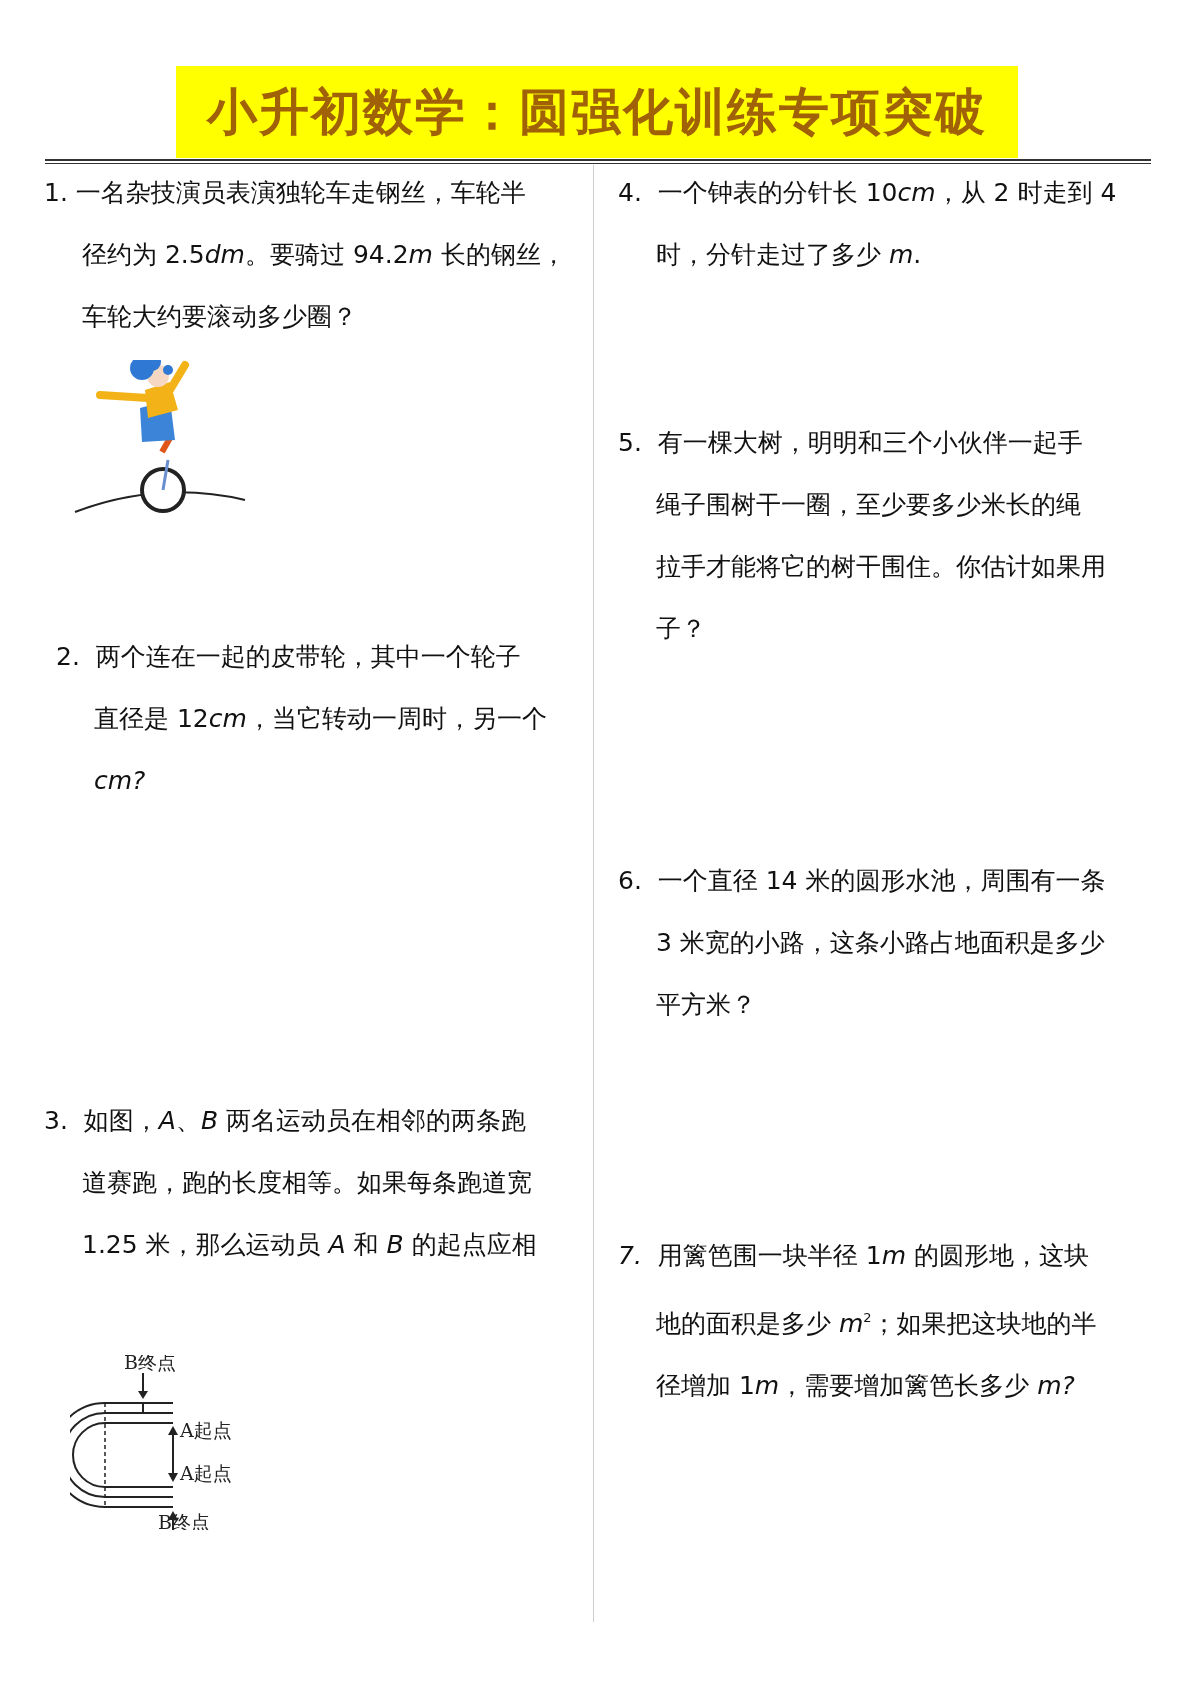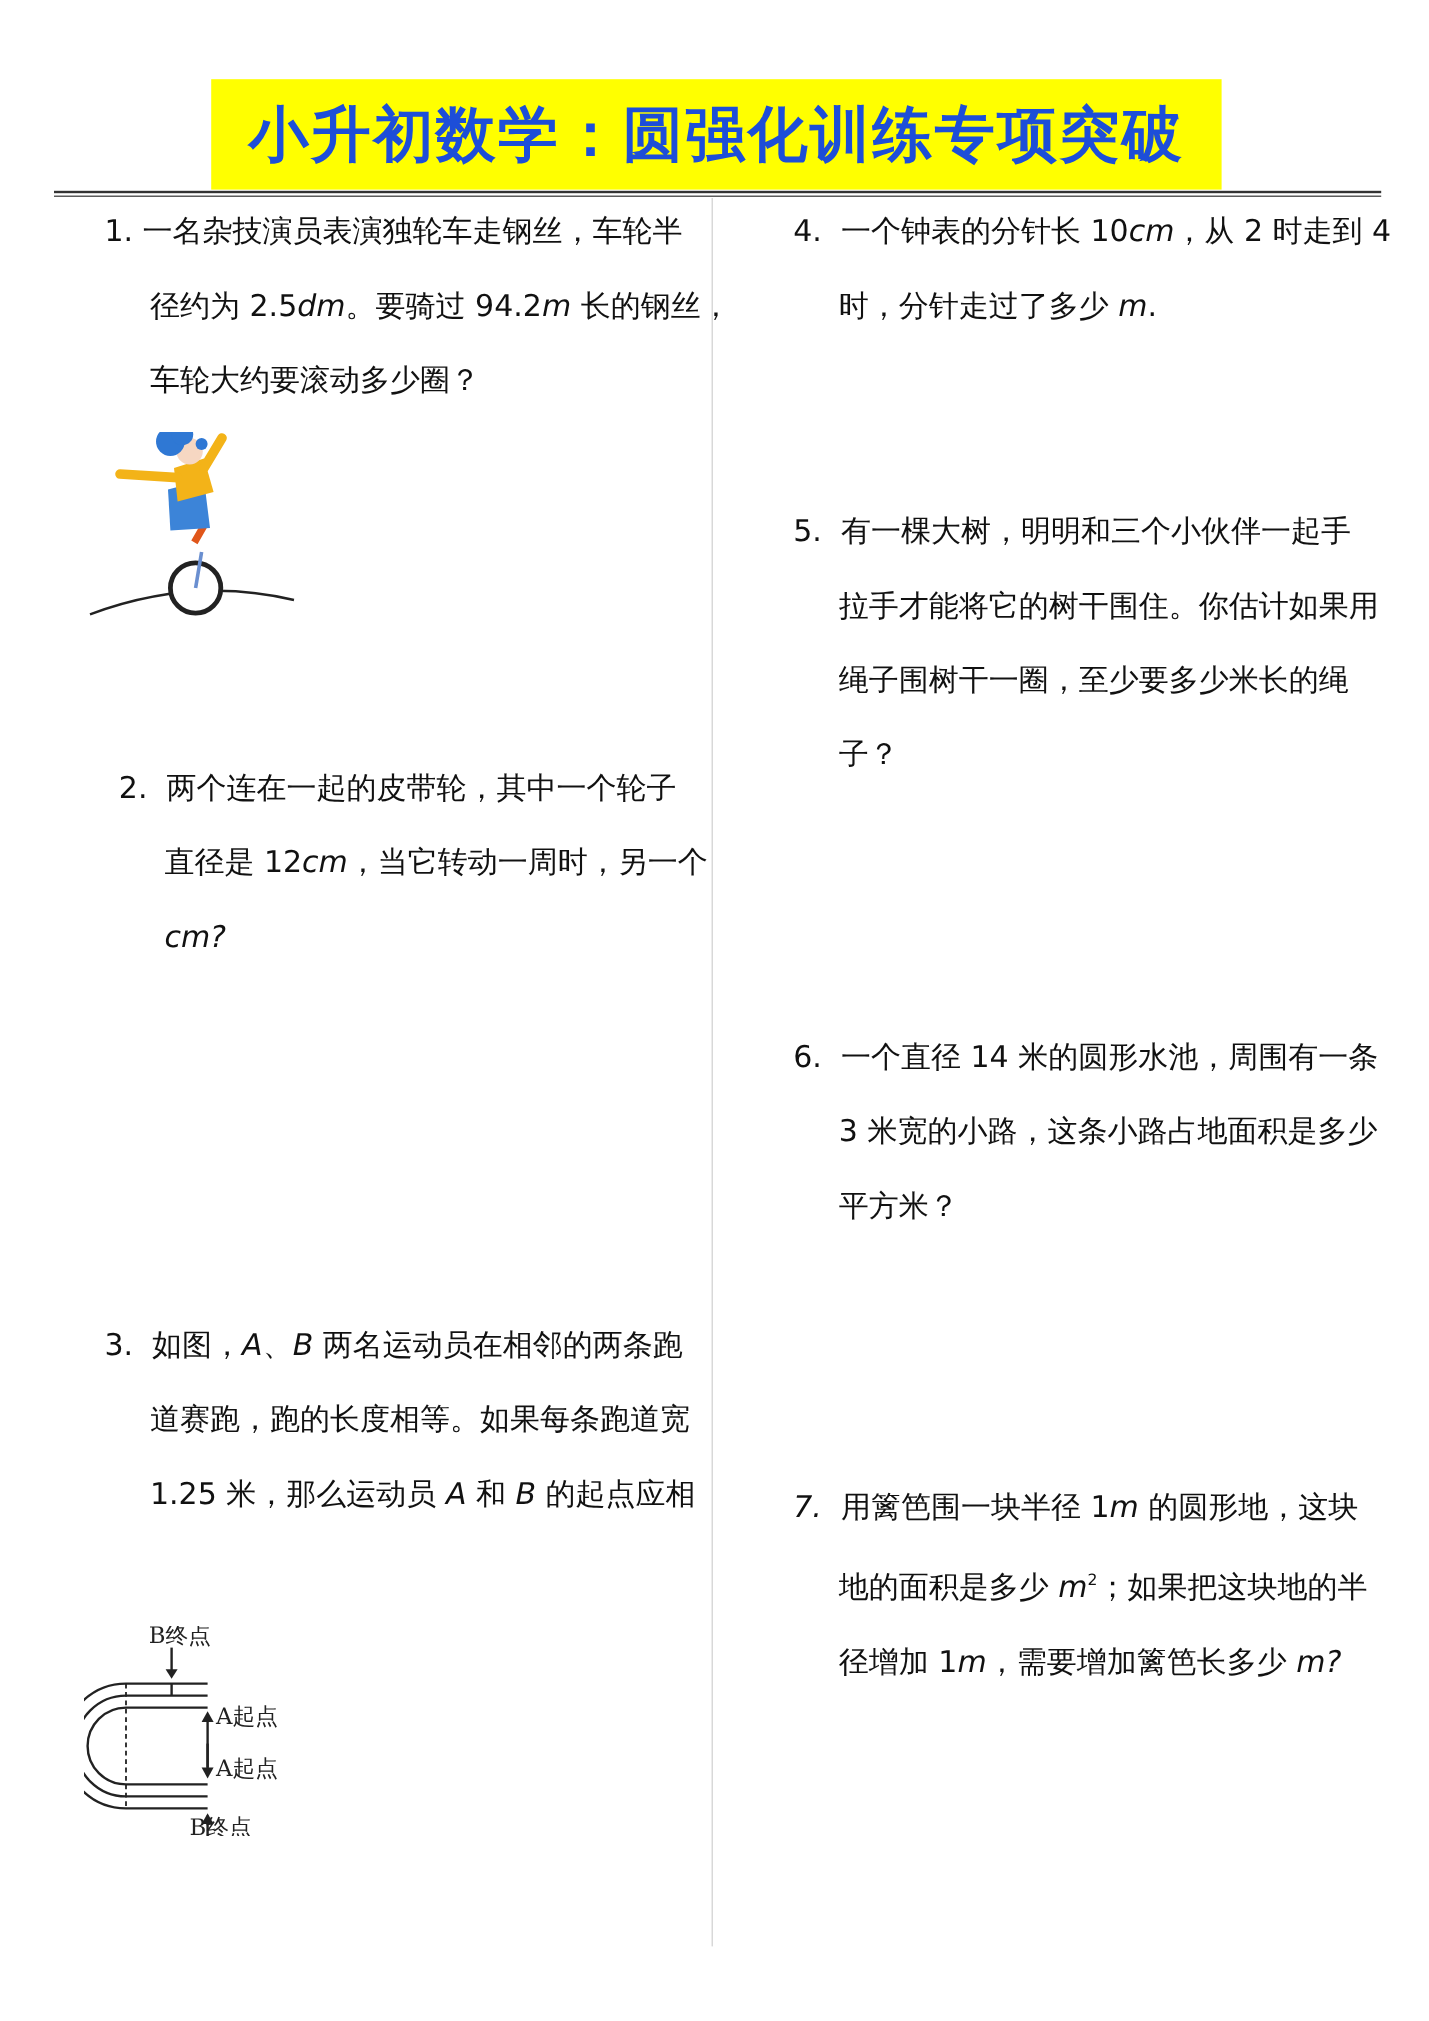--- a/index.html
+++ b/index.html
@@ -7,35 +7,35 @@
       width: 1191px; height: 1684px; position: relative; overflow: hidden;
       font-family: "DejaVu Sans", "Liberation Sans", sans-serif;
       color: #111111;
     }
     .title-box {
       position: absolute; left: 176px; top: 66px; width: 842px; height: 92px;
       background: #ffff00;
       display: flex; align-items: center; justify-content: center;
     }
     .title-text {
-      font-size: 50px; font-weight: bold; letter-spacing: 2px; color: #1d4ed8;
+      font-size: 50px; font-weight: bold; letter-spacing: 2px; color: #a16207;
       white-space: nowrap;
     }
     .header-rule {
       position: absolute; left: 45px; top: 159px; width: 1106px; height: 5px;
       border-top: 2px solid #333; border-bottom: 1.5px solid #333; box-sizing: border-box;
     }
     .col-divider {
       position: absolute; left: 593px; top: 165px; width: 1px; height: 1457px;
       background: #cfcfcf;
     }
     .q {
       position: absolute; font-size: 25px; line-height: 62px;
     }
-    .q .line { display: block; white-space: nowrap; margin-left: 43px; }
+    .q .line { display: block; white-space: nowrap; }
     .q .indent { padding-left: 38px; }
     .q .num { display: inline-block; }
     .q i { font-style: italic; }
     sup { font-size: 13px; vertical-align: 10px; }
     .fig { position: absolute; }
     .fig-label { font-family: "DejaVu Serif", "Liberation Serif", serif; font-size: 19px; fill: #222; }
   </style>
 </head>
 <body>
 
@@ -102,22 +102,22 @@
   <text class="fig-label" x="88" y="174">B终点</text>
 </svg>
 
 <div class="q" style="left:618px; top:162px;">
   <span class="line"><span class="num">4.</span>&nbsp; <span>一个钟表的分针长 10</span><i>cm</i><span>，从 2 时走到 4</span></span>
   <span class="line indent"><span>时，分针走过了多少 </span><i>m</i><span>.</span></span>
 </div>
 
 <div class="q" style="left:618px; top:412px;">
   <span class="line"><span class="num">5.</span>&nbsp; <span>有一棵大树，明明和三个小伙伴一起手</span></span>
+  <span class="line indent">绳子围树干一圈，至少要多少米长的绳</span>
   <span class="line indent">拉手才能将它的树干围住。你估计如果用</span>
-  <span class="line indent">绳子围树干一圈，至少要多少米长的绳</span>
   <span class="line indent">子？</span>
 </div>
 
 <div class="q" style="left:618px; top:850px;">
   <span class="line"><span class="num">6.</span>&nbsp; <span>一个直径 14 米的圆形水池，周围有一条</span></span>
   <span class="line indent">3 米宽的小路，这条小路占地面积是多少</span>
   <span class="line indent">平方米？</span>
 </div>
 
 <div class="q" style="left:618px; top:1225px;">

